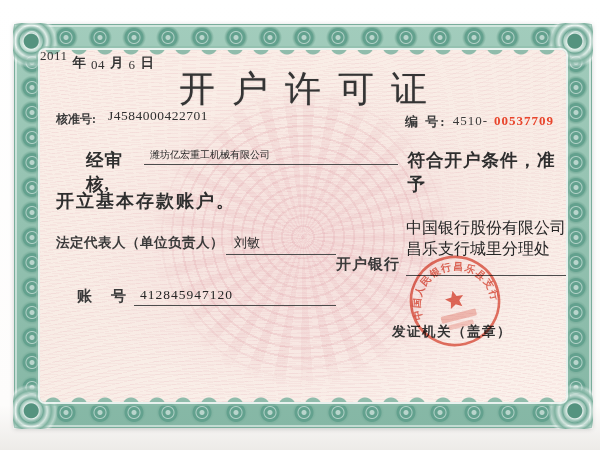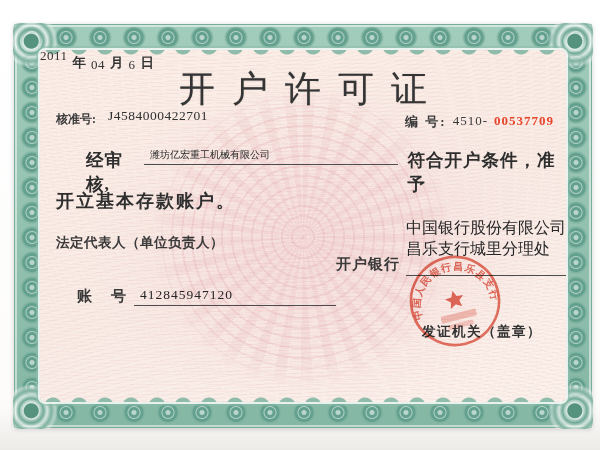--- a/index.html
+++ b/index.html
@@ -95,21 +95,21 @@
   .row-rep .uline{width:102px;font-size:13px;padding:0 0 2px 8px;margin-left:2px;}
 
   .bank-block{left:296px;top:168px;align-items:flex-end;}
   .bank-block .lab{font-size:15px;letter-spacing:1px;margin:0 6px 2px 0;}
   .bank-block .uline{width:164px;font-size:16px;line-height:1.3;padding-bottom:15px;white-space:normal;}
 
   .row-account{left:16px;top:237px;}
   .row-account .lab{font-size:15px;letter-spacing:2px;padding-left:21px;}
   .row-account .uline{width:196px;font-size:13.5px;letter-spacing:1px;padding:0 0 2px 6px;margin-left:6px;}
 
-  .issuer{left:382px;top:273px;font-size:13.5px;font-weight:bold;letter-spacing:1.5px;color:#333;}
+  .issuer{left:352px;top:273px;font-size:13.5px;font-weight:bold;letter-spacing:1.5px;color:#333;}
 
   .date-row{left:356px;top:291px;font-size:13.5px;color:#333;display:flex;align-items:flex-start;}
   .date-row .n{position:relative;top:-2px;font-size:13px;letter-spacing:.5px;}
   .date-row .n.hi{top:-5px;margin-top:12px;}
   .date-row .u{font-weight:bold;margin:0 5px;position:relative;top:4px;}
 
   
   .seal{
     position:absolute;left:366px;top:202px;width:98px;height:98px;
     transform:rotate(-14deg);
@@ -148,20 +148,21 @@
       <div class="row row-line1">
         <span class="big">经审核,</span>
         <span class="uline company">潍坊亿宏重工机械有限公司</span>
         <span class="big suffix">符合开户条件，准予</span>
       </div>
 
       <div class="t row-line2">开立基本存款账户。</div>
 
       <div class="row row-rep">
         <span class="lab">法定代表人（单位负责人）</span>
+        <span class="uline">刘敏</span>
       </div>
 
       <div class="row bank-block">
         <span class="lab">开户银行</span>
         <span class="uline">中国银行股份有限公司昌乐支行城里分理处</span>
       </div>
 
       <div class="row row-account">
         <span class="lab">账　号</span>
         <span class="uline">412845947120</span>

